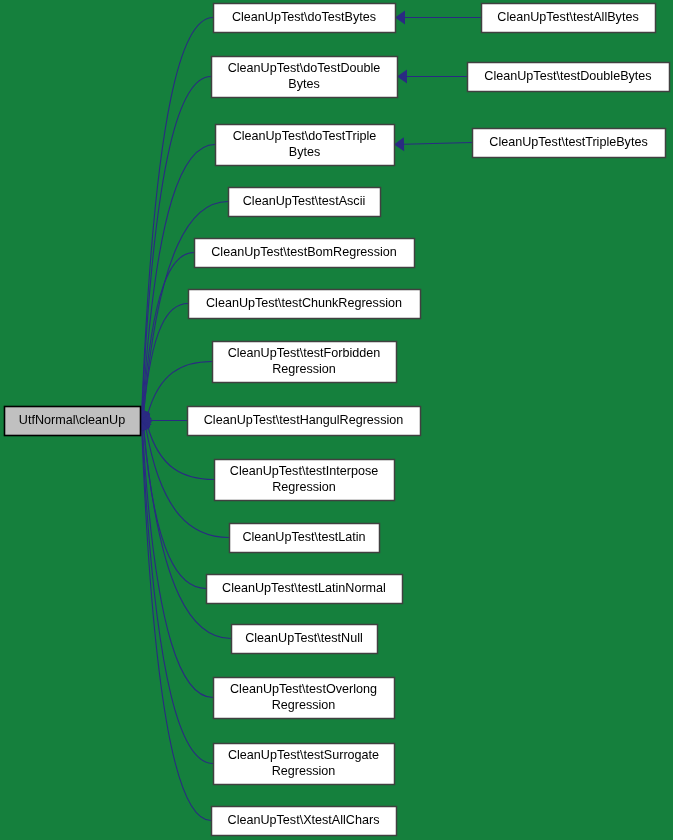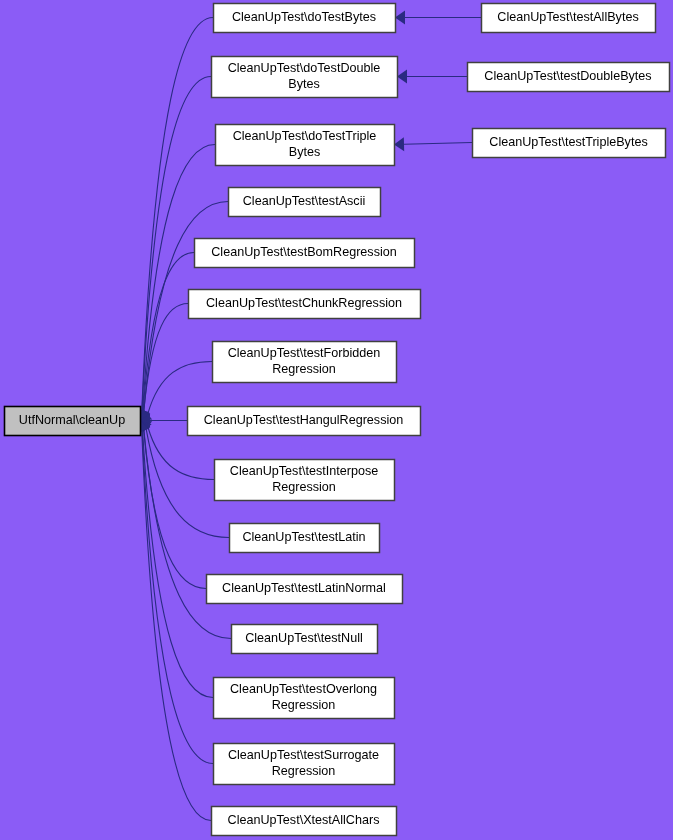--- a/index.html
+++ b/index.html
@@ -4,21 +4,21 @@
 <style>
   html, body {
     margin: 0;
     padding: 0;
     background: #ffffff;
   }
   #graph-root {
     position: relative;
     width: 673px;
     height: 840px;
-    background: #8b5cf6;
+    background: #15803d;
     font-family: "Liberation Sans", sans-serif;
     overflow: hidden;
   }
   svg#callgraph {
     position: absolute;
     left: 0;
     top: 0;
     width: 673px;
     height: 840px;
   }

